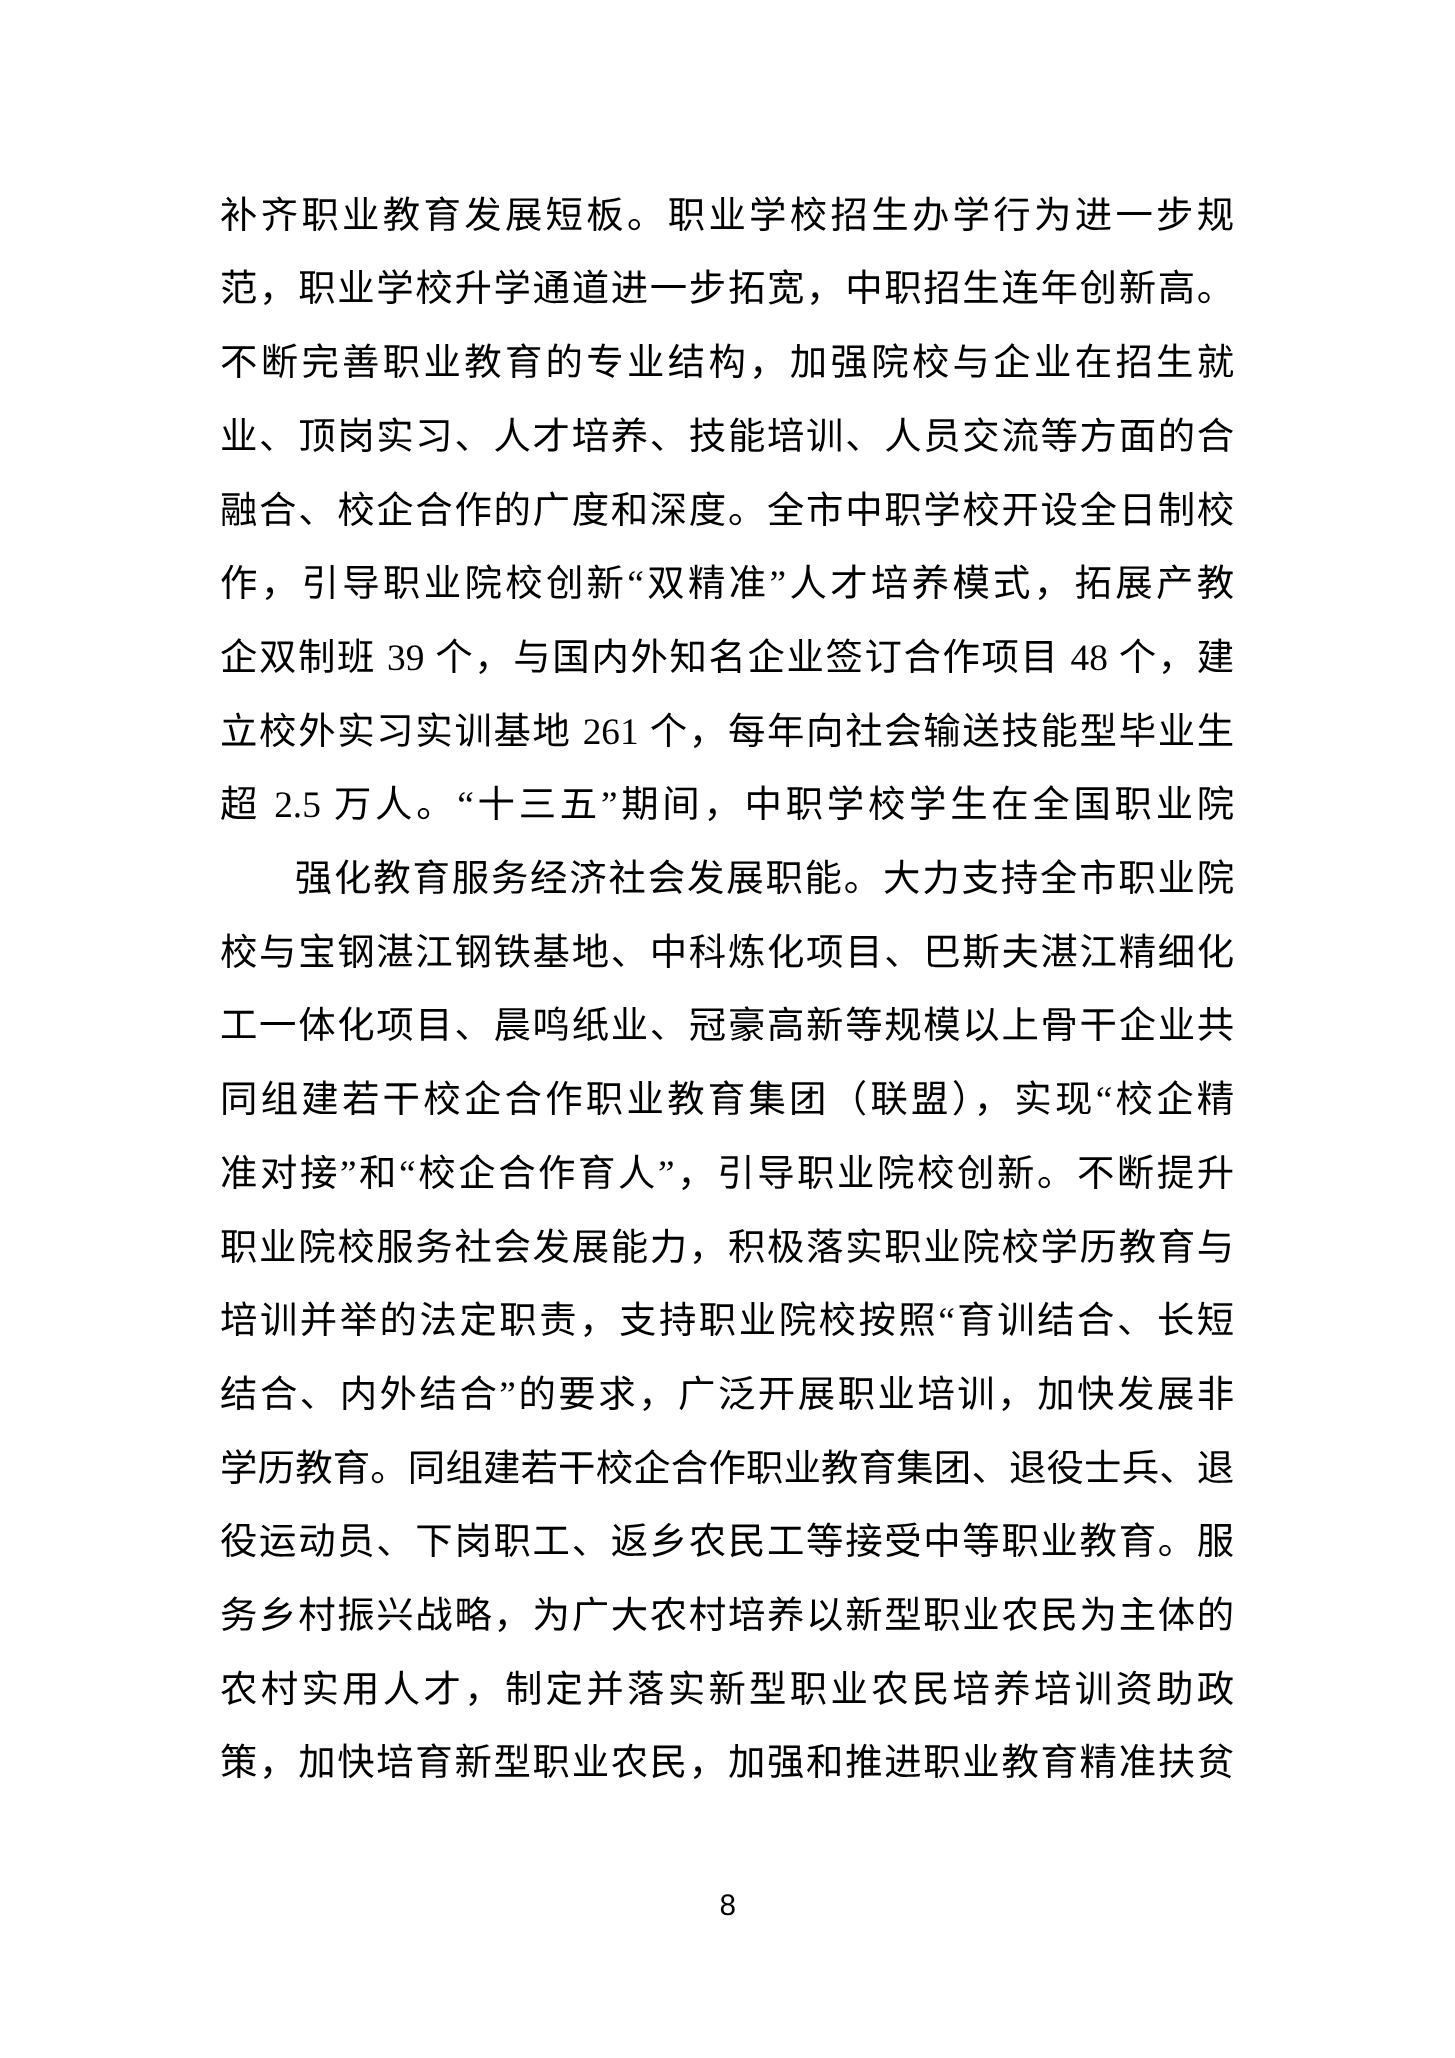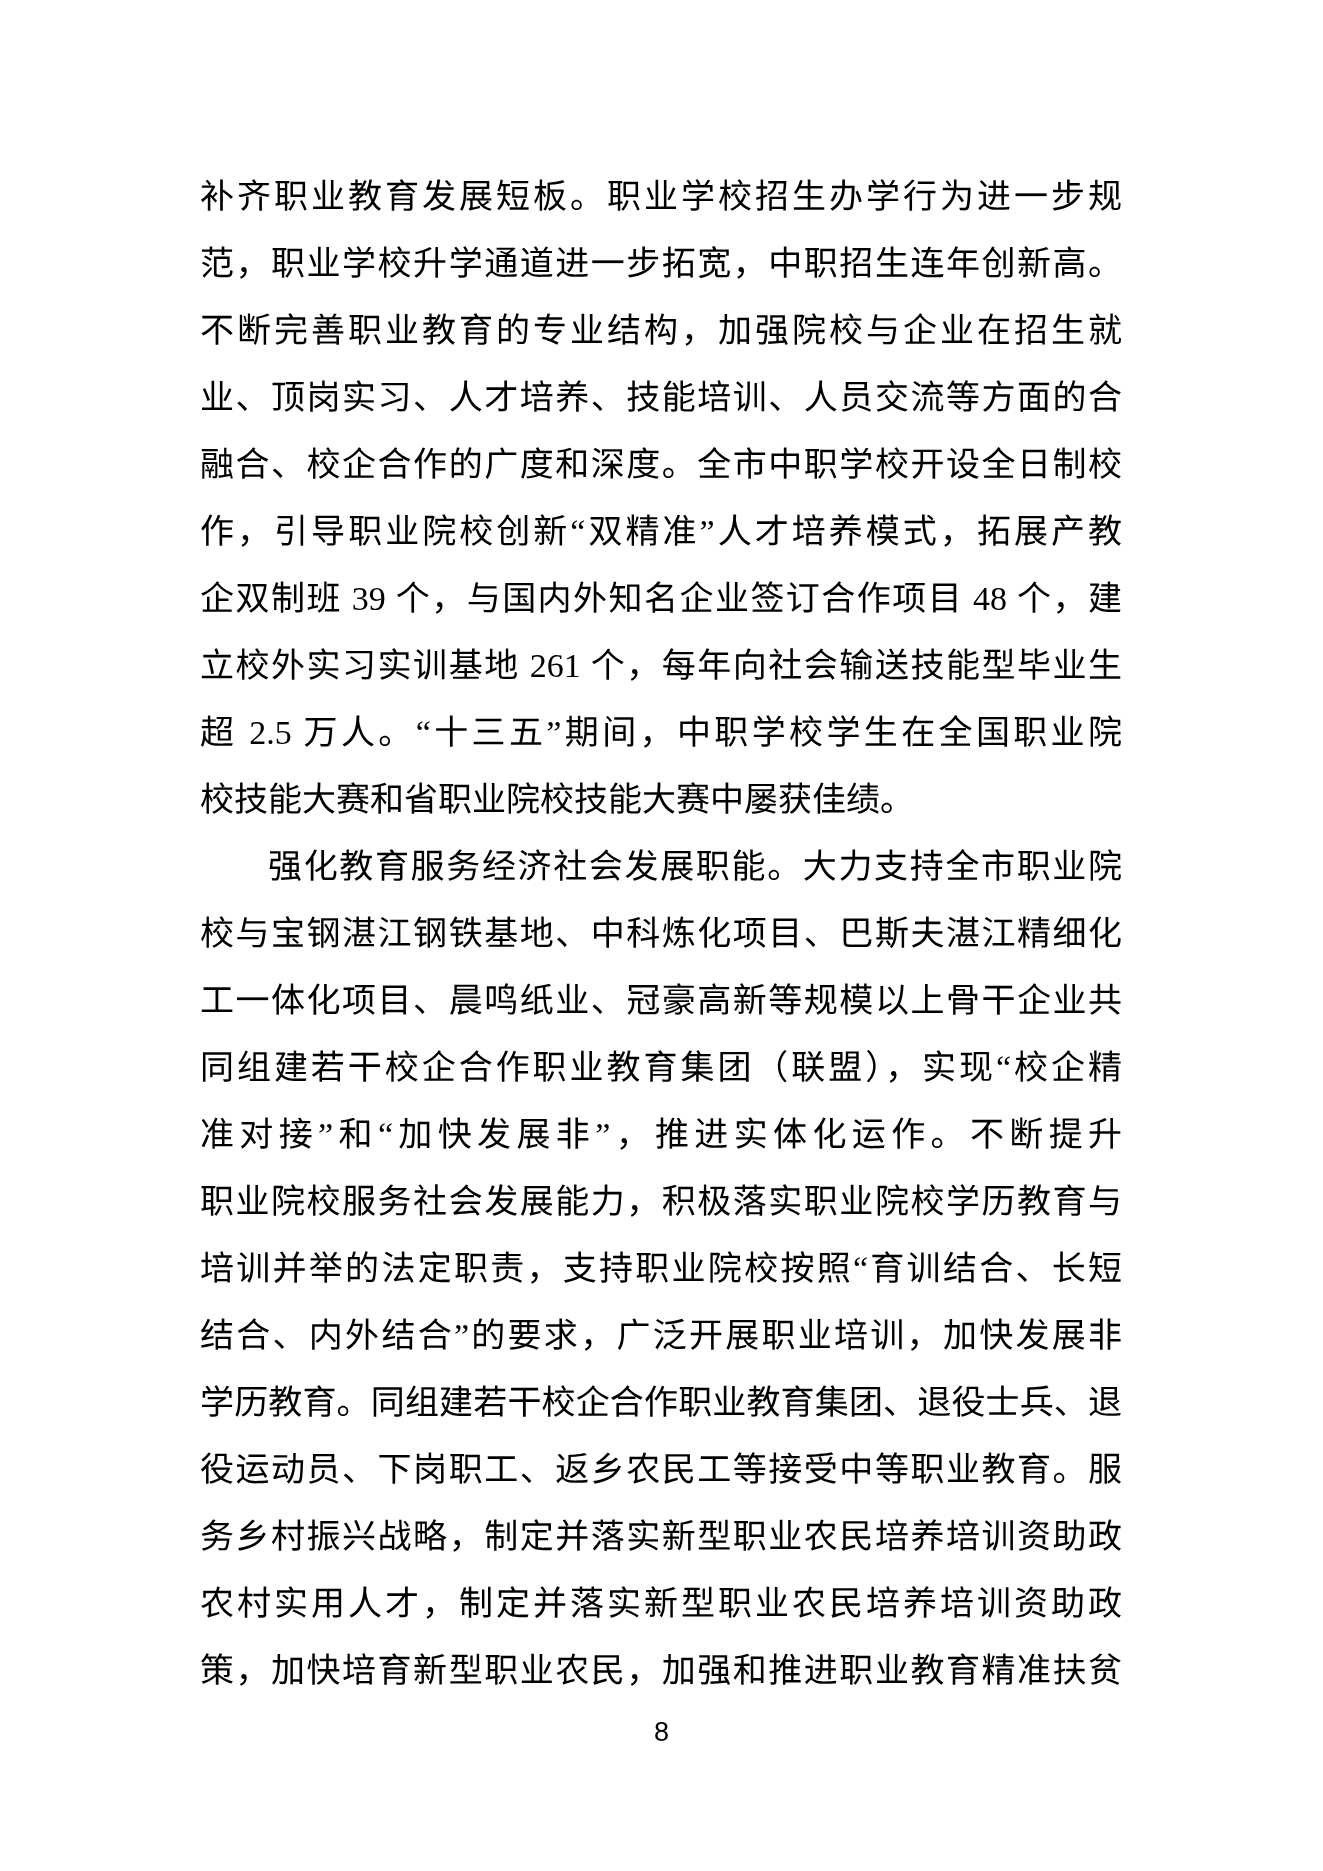--- a/index.html
+++ b/index.html
@@ -58,29 +58,28 @@
   <div class="text-block">
     <div class="line">补齐职业教育发展短板。职业学校招生办学行为进一步规</div>
     <div class="line">范，职业学校升学通道进一步拓宽，中职招生连年创新高。</div>
     <div class="line">不断完善职业教育的专业结构，加强院校与企业在招生就</div>
     <div class="line">业、顶岗实习、人才培养、技能培训、人员交流等方面的合</div>
     <div class="line">融合、校企合作的广度和深度。全市中职学校开设全日制校</div>
     <div class="line">作，引导职业院校创新“双精准”人才培养模式，拓展产教</div>
     <div class="line">企双制班 39 个，与国内外知名企业签订合作项目 48 个，建</div>
     <div class="line">立校外实习实训基地 261 个，每年向社会输送技能型毕业生</div>
     <div class="line">超 2.5 万人。“十三五”期间，中职学校学生在全国职业院</div>
-    <div class="line line--flush">校技能大赛和省职业院校技能大赛中屡获佳绩。</div>
     <div class="line line--indent">强化教育服务经济社会发展职能。大力支持全市职业院</div>
     <div class="line">校与宝钢湛江钢铁基地、中科炼化项目、巴斯夫湛江精细化</div>
     <div class="line">工一体化项目、晨鸣纸业、冠豪高新等规模以上骨干企业共</div>
     <div class="line">同组建若干校企合作职业教育集团（联盟），实现“校企精</div>
-    <div class="line">准对接”和“加快发展非”，推进实体化运作。不断提升</div>
+    <div class="line">准对接”和“校企合作育人”，引导职业院校创新。不断提升</div>
     <div class="line">职业院校服务社会发展能力，积极落实职业院校学历教育与</div>
     <div class="line">培训并举的法定职责，支持职业院校按照“育训结合、长短</div>
     <div class="line">结合、内外结合”的要求，广泛开展职业培训，加快发展非</div>
     <div class="line">学历教育。同组建若干校企合作职业教育集团、退役士兵、退</div>
     <div class="line">役运动员、下岗职工、返乡农民工等接受中等职业教育。服</div>
-    <div class="line">务乡村振兴战略，制定并落实新型职业农民培养培训资助政</div>
+    <div class="line">务乡村振兴战略，为广大农村培养以新型职业农民为主体的</div>
     <div class="line">农村实用人才，制定并落实新型职业农民培养培训资助政</div>
     <div class="line">策，加快培育新型职业农民，加强和推进职业教育精准扶贫</div>
   </div>
   <div class="page-footer">8</div>
 </div>
 
 </body></html>

